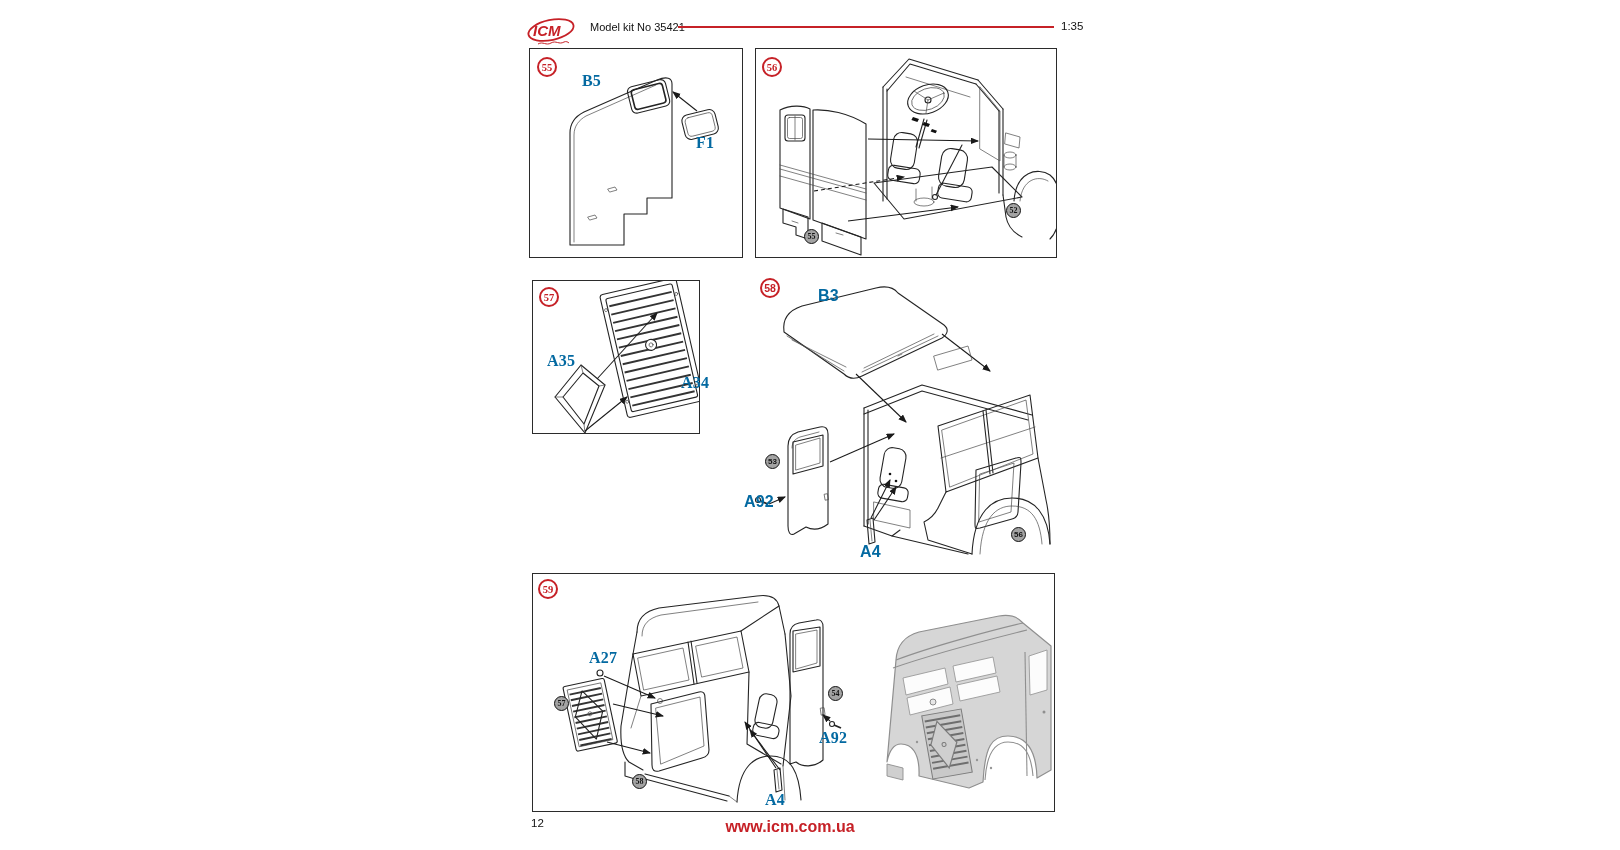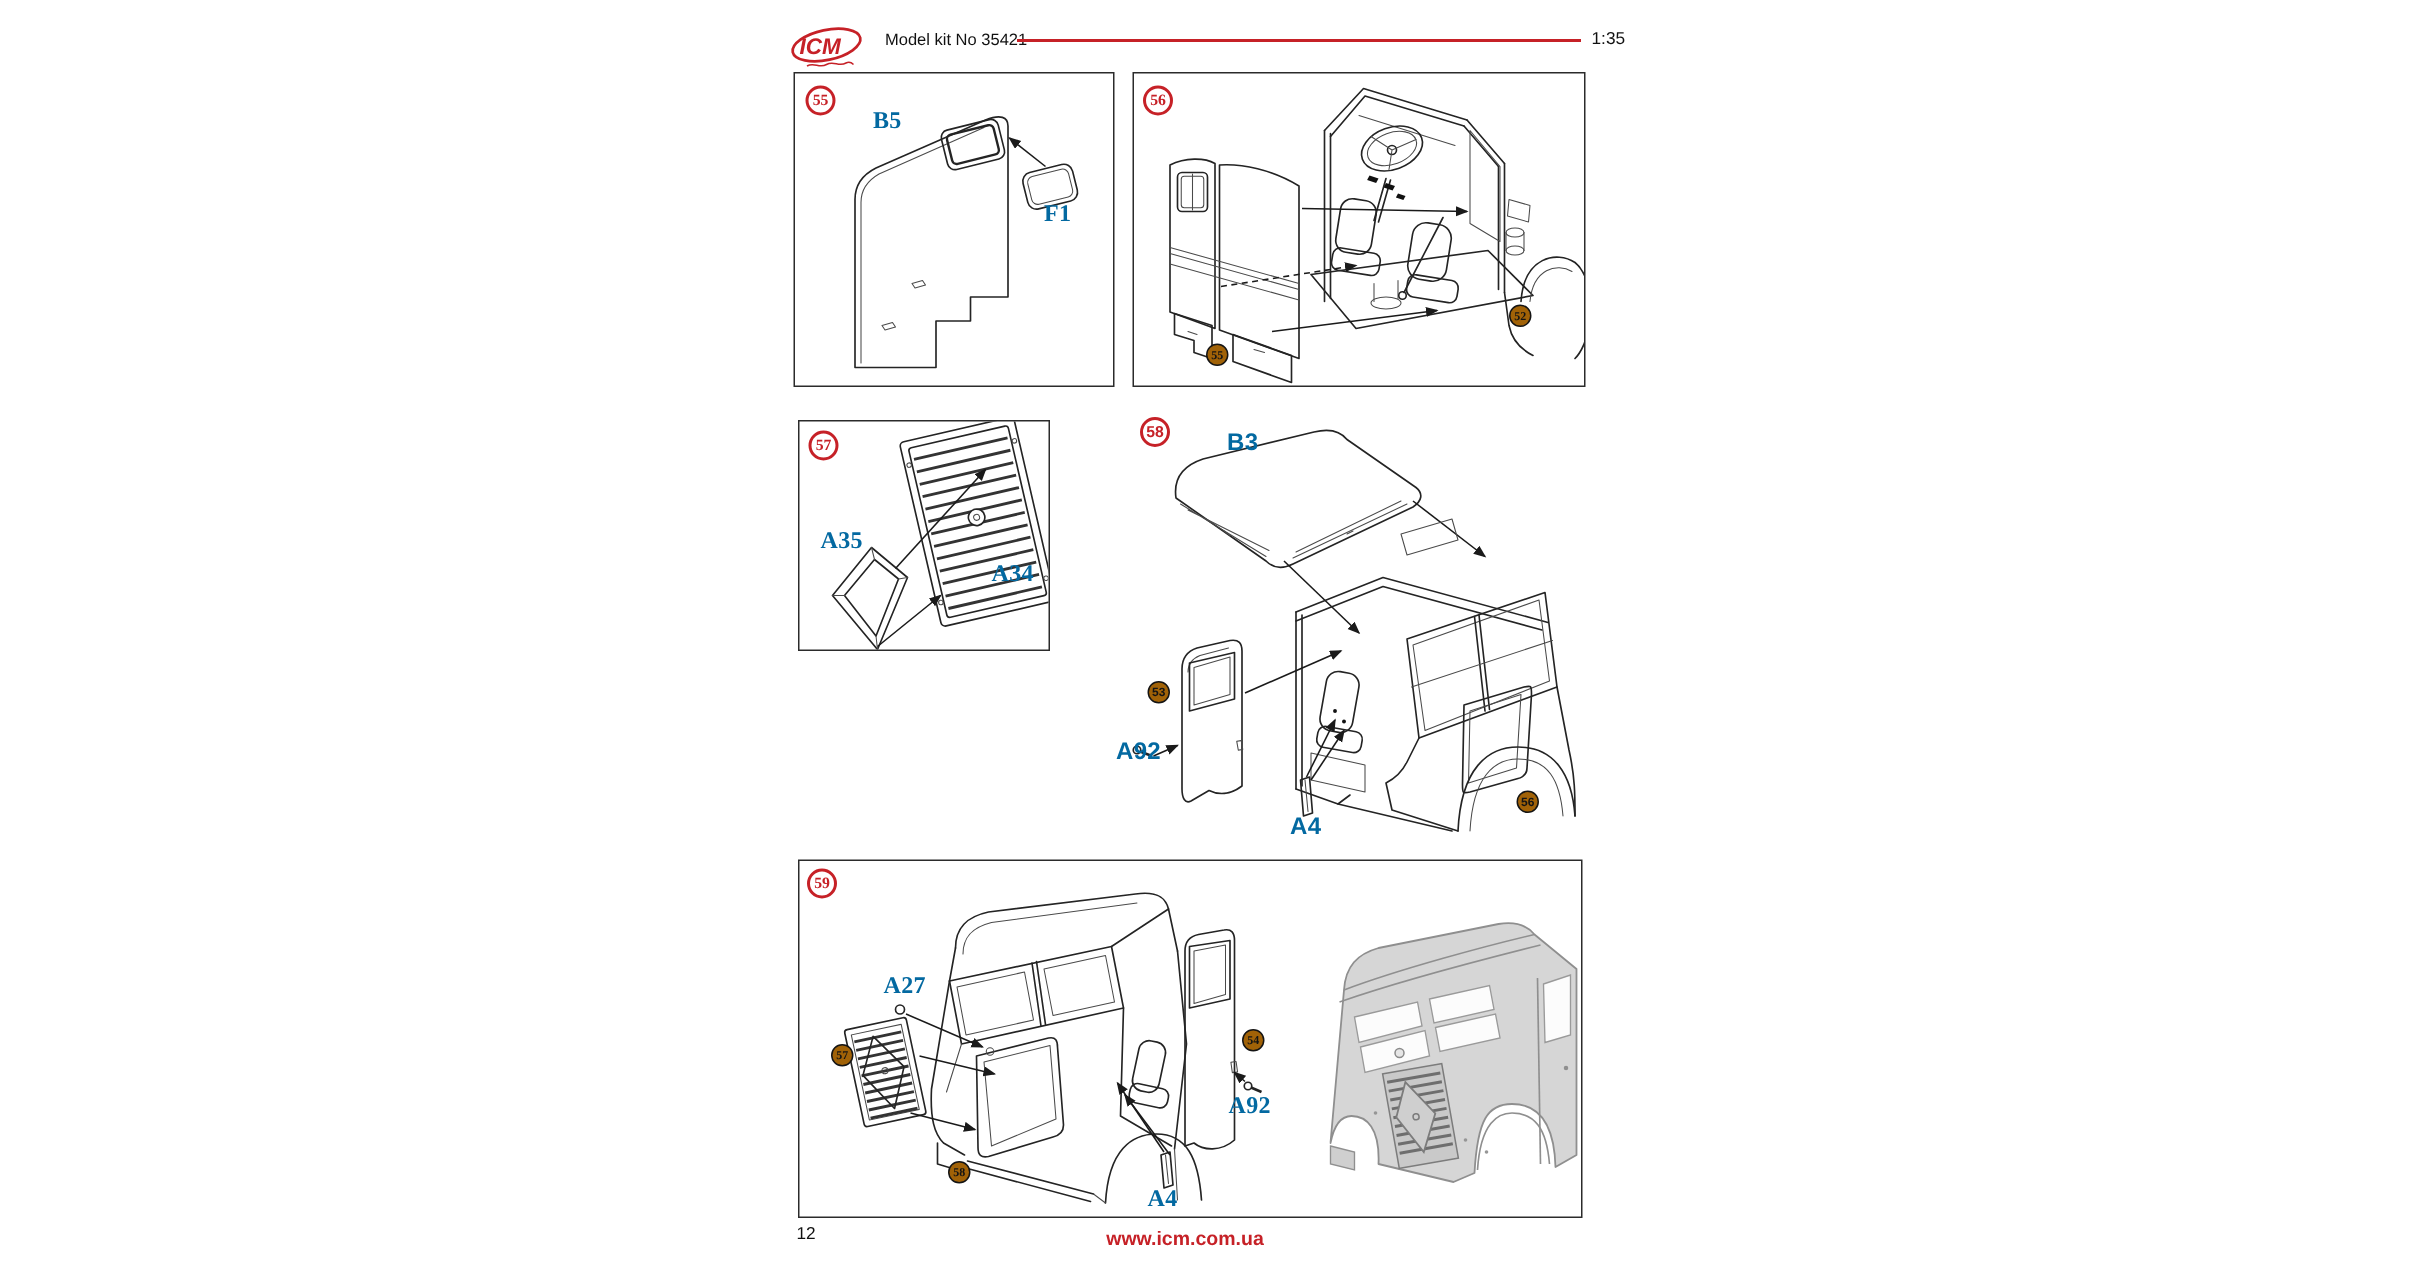--- a/index.html
+++ b/index.html
@@ -7,35 +7,35 @@
   .page{position:relative;width:1484px;height:850px;background:#ffffff;overflow:hidden;color:#111;}
   .abs{position:absolute;}
   .box{position:absolute;border:1.3px solid #2b2b2b;background:#fff;box-sizing:border-box;font-family:Liberation Serif, serif;}
   .region{position:absolute;}
   .plabel{position:absolute;font-weight:bold;font-size:16px;line-height:1;color:#0369a1;letter-spacing:.2px;white-space:nowrap;}
   .badge-step{position:absolute;width:20px;height:20px;border:2px solid #c62127;border-radius:50%;
     color:#c62127;font-weight:bold;font-size:10.5px;display:flex;align-items:center;justify-content:center;
     background:#fff;box-sizing:border-box;z-index:5;}
   .badge-ref{position:absolute;width:15px;height:15px;border:1.5px solid #141414;border-radius:50%;
     color:#141414;font-weight:bold;font-size:8px;display:flex;align-items:center;justify-content:center;
-    background:#a16207;box-sizing:border-box;z-index:5;}
+    background:#a3a3a3;box-sizing:border-box;z-index:5;}
   .drawing{position:absolute;left:0;top:0;}
   .ln{fill:none;stroke:#242424;stroke-width:1.1;stroke-linejoin:round;stroke-linecap:round;}
   .ln2{fill:none;stroke:#242424;stroke-width:1.6;stroke-linejoin:round;stroke-linecap:round;}
   .thin{fill:none;stroke:#4a4a4a;stroke-width:.7;stroke-linejoin:round;stroke-linecap:round;}
   .arr{fill:none;stroke:#1a1a1a;stroke-width:1.05;}
   .dash{stroke-dasharray:4 3;}
   .slat{fill:none;stroke:#333333;stroke-width:1.9;}
   .gslat{fill:none;stroke:#6e6e6e;stroke-width:2;}
   .gln{fill:none;stroke:#8f8f8f;stroke-width:1.1;stroke-linejoin:round;}
   .hdr-kit{position:absolute;left:590px;top:21px;font-size:11px;color:#111;}
   .hdr-rule{position:absolute;left:678px;top:26px;width:376px;height:2px;background:#c62127;}
   .hdr-scale{position:absolute;left:1061px;top:20px;font-weight:normal;font-size:11.5px;color:#111;}
   .pg-no{position:absolute;left:531px;top:817px;font-size:11.5px;color:#111;}
-  .site{position:absolute;left:723px;top:818px;width:134px;text-align:center;font-weight:bold;font-size:13px;color:#c62127;}
+  .site{position:absolute;left:723px;top:818px;width:134px;text-align:center;font-weight:bold;font-size:16px;color:#c62127;}
 </style>
 </head>
 <body>
 
 <svg width="0" height="0" style="position:absolute">
   <defs>
     <marker id="arw" markerWidth="9" markerHeight="8" refX="7" refY="3.2" orient="auto">
       <path d="M0,0 L8,3.2 L0,6.4 Z" fill="#1a1a1a"></path>
     </marker>
   </defs>
@@ -153,21 +153,21 @@
       </g>
       <g>
         <path class="ln" d="M48,84 L72,104 L52,152 L22,116 Z"></path>
         <path class="ln" d="M50,92 L66,105 L51,143 L30,116 Z"></path>
         <path class="thin" d="M48,84 L50,92 M72,104 L66,105 M52,152 L51,143 M22,116 L30,116"></path>
       </g>
       <path class="arr" d="M64,98 L124,32" marker-end="url(#arw)"></path>
       <path class="arr" d="M52,150 L94,116" marker-end="url(#arw)"></path>
     </svg>
     <div class="plabel" style="left:14px;top:72px">A35</div>
-    <div class="plabel" style="left:128px;top:94px">A34</div>
+    <div class="plabel" style="left:148px;top:94px">A34</div>
   </section>
 
   <section class="region" style="left:740px;top:268px;width:320px;height:288px">
     <div class="badge-step" style="left:20px;top:10px">58</div>
     <svg class="drawing" width="320" height="288">
       <g>
         <path class="ln" d="M44,64 C42,50 50,42 62,38 L136,20 C148,17 154,20 158,25 L204,57 C209,61 208,66 202,70 L122,108 C114,112 108,110 104,106 Z"></path>
         <path class="thin" d="M47,68 L104,103 M52,72 L106,99"></path>
         <path class="thin" d="M122,104 L198,68 M124,100 L194,66"></path>
         <path class="thin" d="M76,86 l4,3 M158,88 l4,-2"></path>

